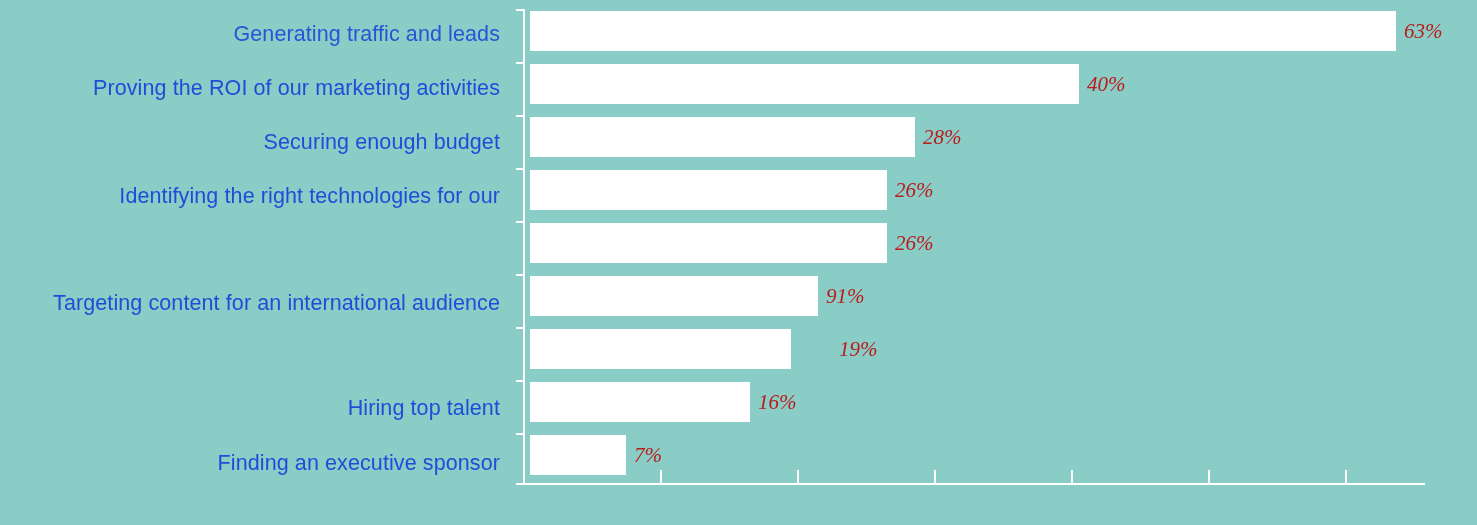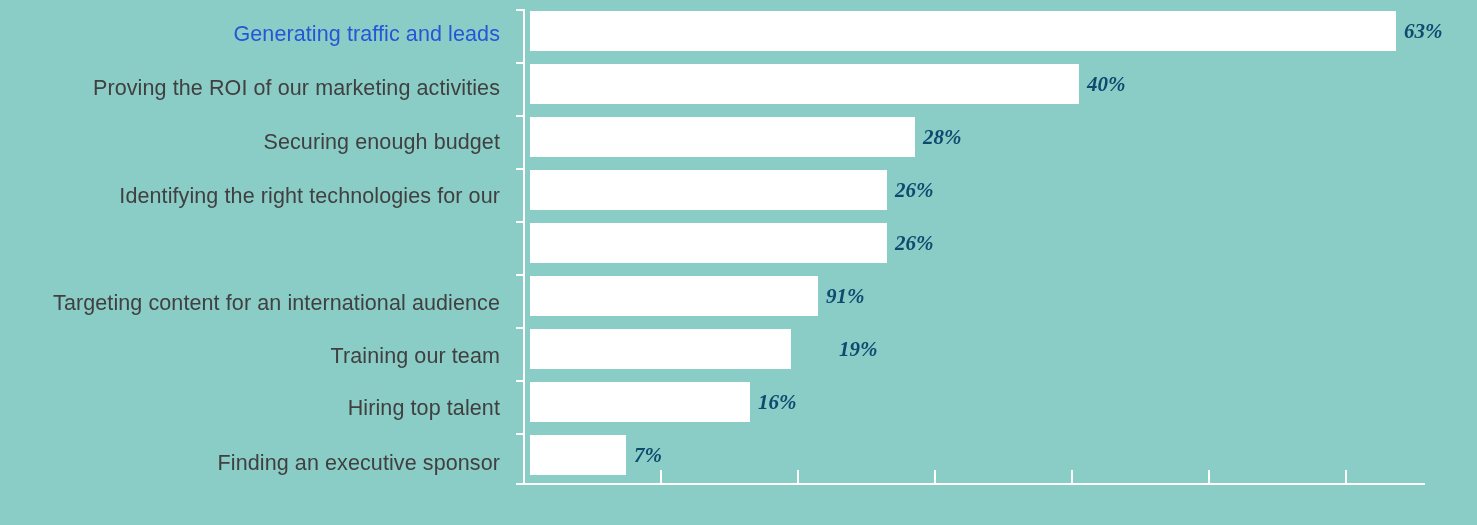--- a/index.html
+++ b/index.html
@@ -28,21 +28,21 @@
     left: 0;
     top: 0;
     width: 500px;
     height: 525px;
   }
   .cat-label {
     position: absolute;
     right: 0;
     width: 500px;
     text-align: right;
-    color: #404040;
+    color: #1d4ed8;
     font-family: "Liberation Sans", sans-serif;
     font-size: 21.5px;
     font-weight: 400;
     letter-spacing: 0.1px;
     line-height: 1;
     white-space: nowrap;
   }
   .cat-label.dim { color: #1d4ed8; opacity: 0.93; }
 
   
@@ -99,41 +99,40 @@
     position: absolute;
     left: 0;
     top: 0;
     height: 40px;
     background: #ffffff;
   }
   .bar-value {
     position: absolute;
     top: 50%;
     transform: translateY(-50%);
-    color: #0c4a6e;
+    color: #b91c1c;
     font-family: "Liberation Serif", serif;
     font-style: italic;
-    font-weight: bold;
+    font-weight: normal;
     font-size: 21px;
     line-height: 1;
     white-space: nowrap;
   }
 </style>
 </head>
 <body>
 
 <div id="chart-root">
 
   <div id="category-labels">
     <div class="cat-label dim" style="top:24px;">Generating traffic and leads</div>
     <div class="cat-label" style="top:78px;">Proving the ROI of our marketing activities</div>
     <div class="cat-label" style="top:132px;">Securing enough budget</div>
     <div class="cat-label" style="top:186px;">Identifying the right technologies for our</div>
     <div class="cat-label" style="top:293px;">Targeting content for an international audience</div>
-    <div class="cat-label" style="top:346px;">Training our team</div>
     <div class="cat-label" style="top:398px;">Hiring top talent</div>
     <div class="cat-label" style="top:453px;">Finding an executive sponsor</div>
   </div>
 
   <div id="plot-area">
 
     <div id="y-axis-line"></div>
 
     <div class="y-tick" style="top:9px;"></div>
     <div class="y-tick" style="top:62px;"></div>

